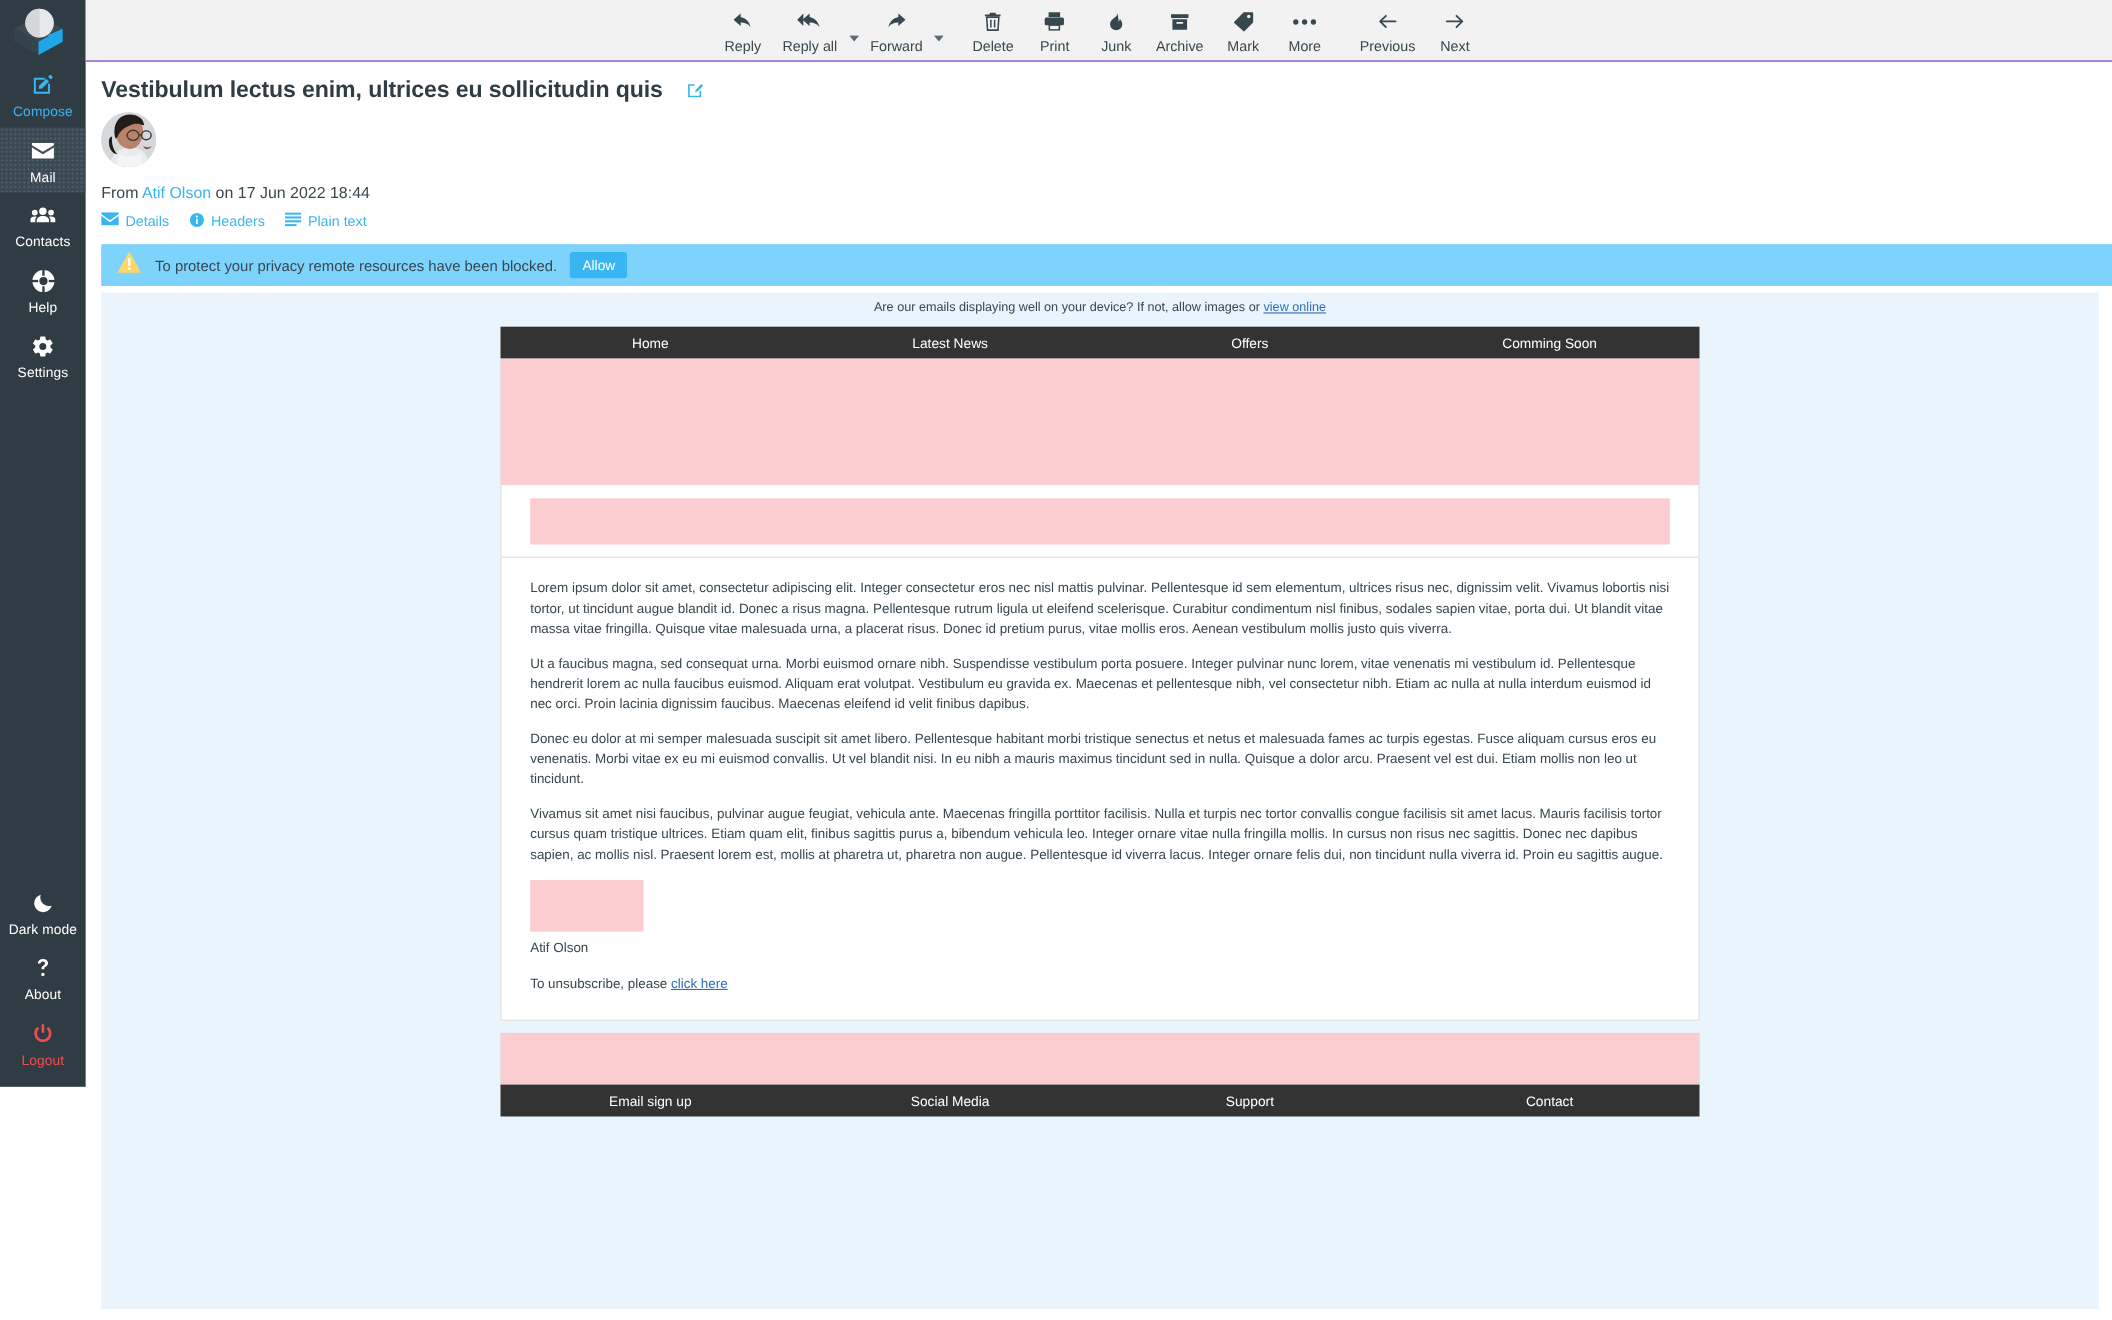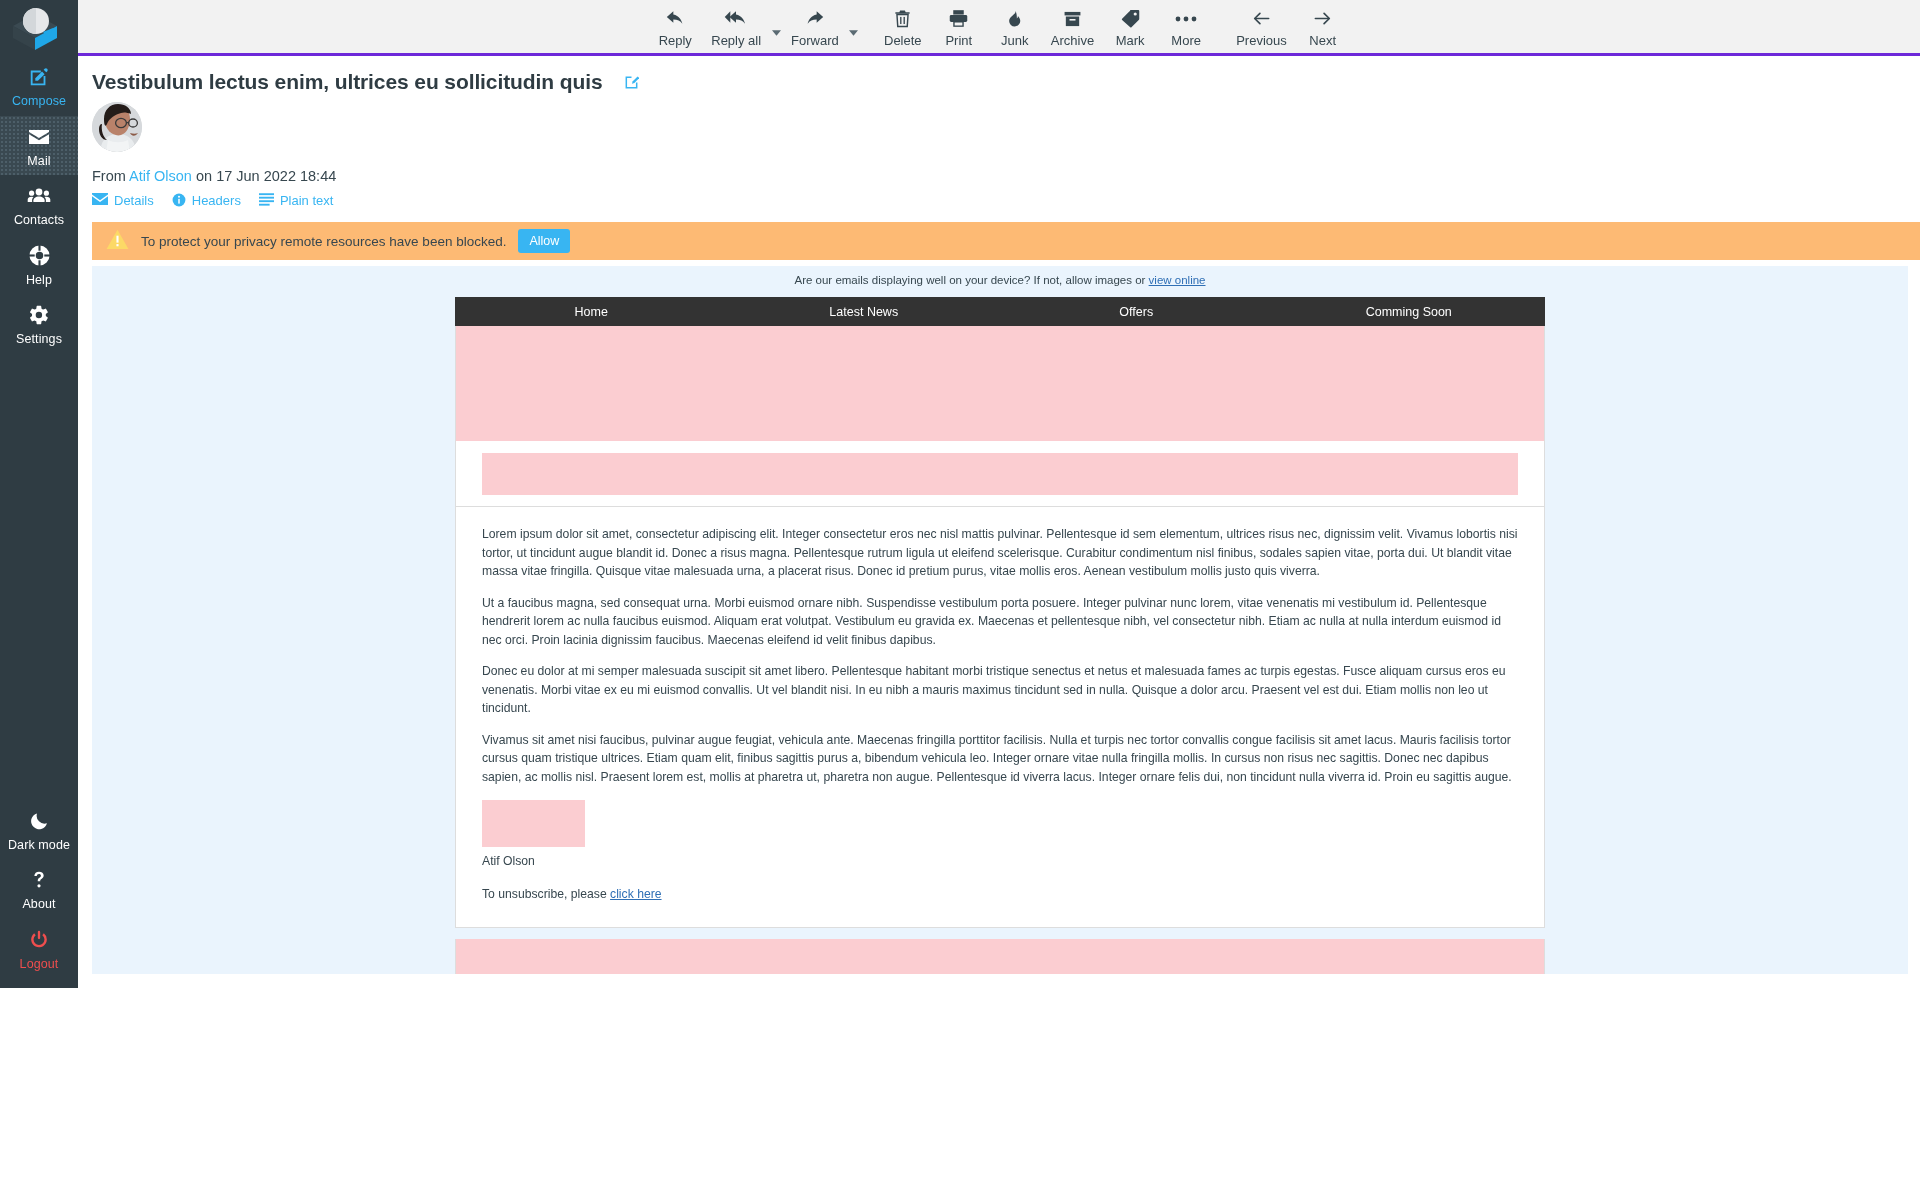--- a/index.html
+++ b/index.html
@@ -64,21 +64,21 @@
     height: 1200px;
     display: flex; flex-direction: column;
     background: #ffffff;
     position: relative;
   }
 
   
   .toolbar {
     height: 56px;
     background: #f2f2f2;
-    border-bottom: 3px solid #6d28d9;
+    border-bottom: 1px solid #6d28d9;
     display: flex; align-items: center; justify-content: center;
     gap: 0px;
     flex: 0 0 56px;
   }
   .tb-btn {
     display: flex; flex-direction: column;
     align-items: center; justify-content: center;
     min-width: 56px;
     padding: 4px 8px 3px 8px;
     cursor: pointer;
@@ -128,41 +128,41 @@
   .from-line .from-name { color: #38b5f2; }
   .meta-links { display: flex; gap: 18px; margin-top: 9px; }
   .meta-link {
     display: flex; gap: 6px;
     font-size: 13px; color: #38b5f2; cursor: pointer;
   }
 
   
   .privacy-bar {
     margin: 4px 0 0 14px;
-    background: #fdba74;
+    background: #7dd3fc;
     height: 38px;
     display: flex; align-items: center;
     gap: 12px;
     padding-left: 14px;
   }
   .privacy-text { font-size: 13.5px; color: #37474f; }
   .allow-btn {
     background: #38b5f2; color: #ffffff;
     border: none; border-radius: 3px;
     font-size: 12.5px;
     padding: 5px 11px;
     cursor: pointer;
     font-family: "Liberation Sans", sans-serif;
   }
 
   
   .mail-viewport {
     margin: 6px 12px 0 14px;
     background: #eaf4fd;
-    height: 708px;
+    height: 924px;
     overflow: hidden;
     position: relative;
   }
   .mail-inner { width: 100%; padding-top: 8px; }
   .pre-header {
     text-align: center;
     font-size: 11.5px; color: #37474f;
     margin-bottom: 11px;
   }
   .pre-header a { color: #2f6fb5; text-decoration: underline; cursor: pointer; }

